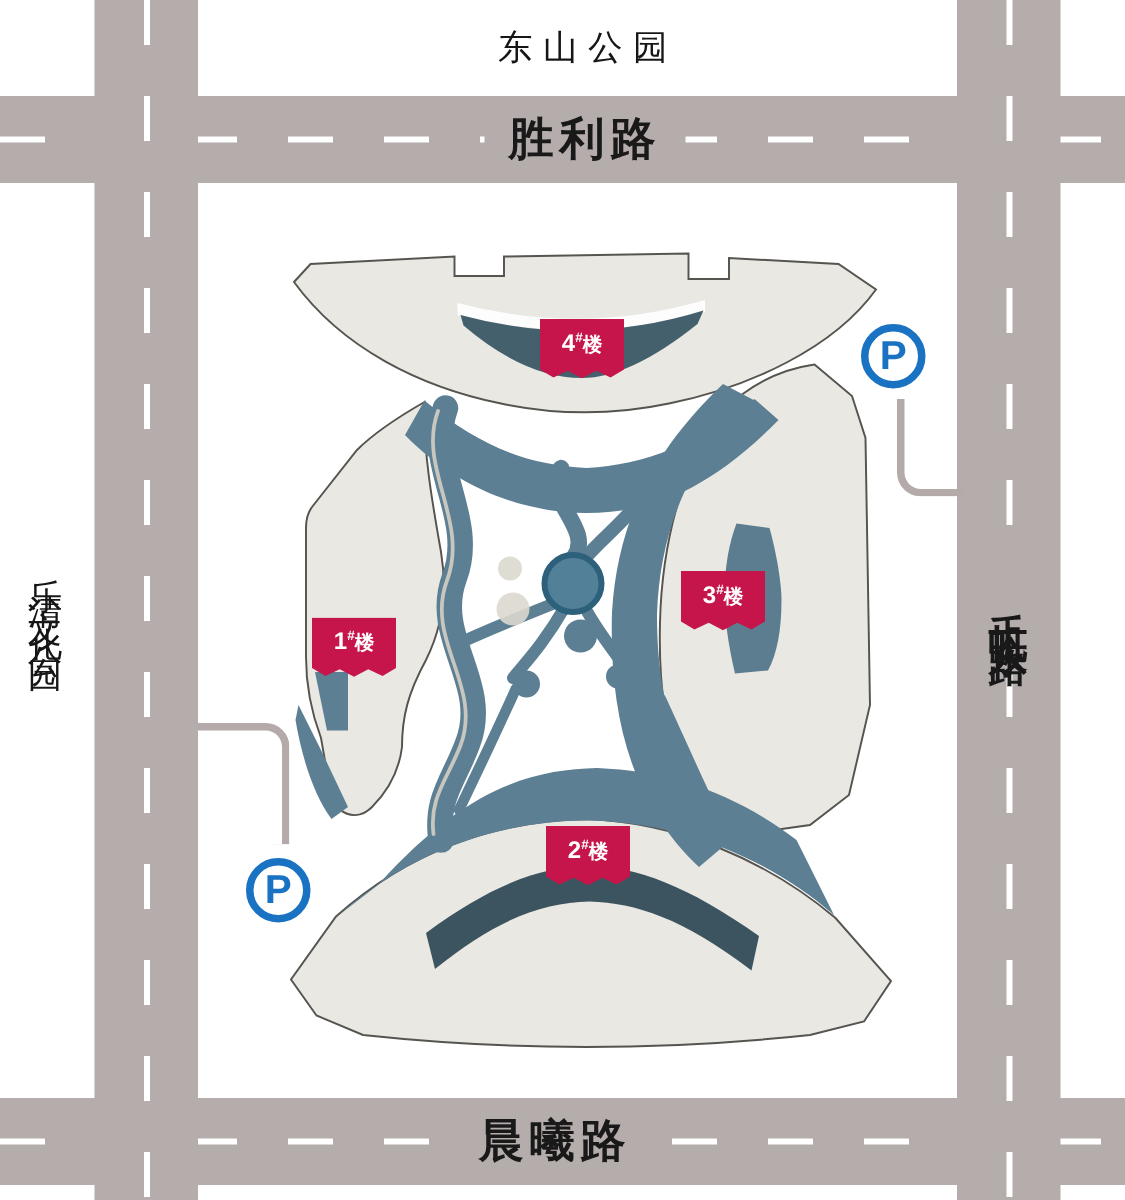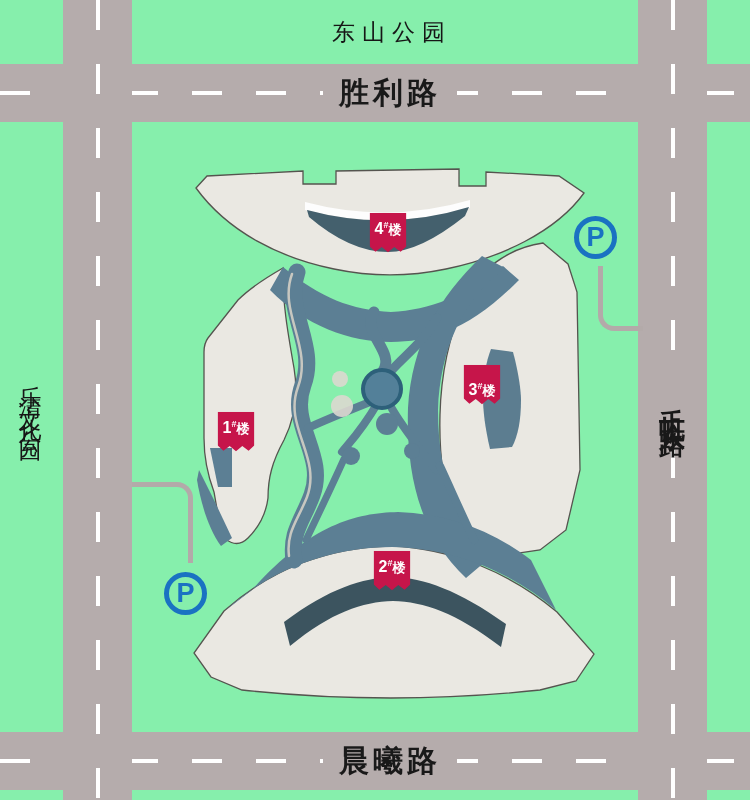--- a/index.html
+++ b/index.html
@@ -2,21 +2,21 @@
 <html><head>
 <meta charset="utf-8">
 <style>
   html,body{margin:0;padding:0;}
   body{
     font-family:"Liberation Sans","DejaVu Sans",sans-serif;
     background:#e8e8e6;
   }
   .stage{
     position:relative;width:750px;height:800px;overflow:hidden;
-    background:#86efac;
+    background:#ffffff;
   }
   
   .road{position:absolute;background:#b5acac;}
   .road-h{left:0;width:750px;height:58px;}
   .road-v{top:0;height:800px;width:69px;}
   .road-top{top:64px;}
   .road-bottom{top:732px;}
   .road-left{left:63px;}
   .road-right{left:638px;}
   .dash-h{position:absolute;left:0;right:0;top:50%;margin-top:-2px;height:4px;
@@ -51,21 +51,21 @@
     display:flex;align-items:center;justify-content:center;
     color:#1a72c2;font-size:27px;font-weight:bold;line-height:1;
   }
   .connector{position:absolute;}
   .conn-tr{left:598px;top:266px;width:40px;height:60px;
     border-left:5px solid #b3aaa9;border-bottom:5px solid #b3aaa9;border-bottom-left-radius:16px;}
   .conn-bl{left:132px;top:482px;width:56px;height:76px;
     border-top:5px solid #b3aaa9;border-right:5px solid #b3aaa9;border-top-right-radius:16px;}
   
   .flag{
-    position:absolute;width:37px;height:42px;transform:translate(-50%,-46%);
+    position:absolute;width:56px;height:42px;transform:translate(-50%,-46%);
     background:#c6154a;color:#fff;text-align:center;
     display:flex;align-items:flex-start;justify-content:center;padding-top:8px;box-sizing:border-box;
     clip-path:polygon(0 0,100% 0,100% 80%,84% 93%,67% 82%,50% 94%,33% 82%,16% 93%,0 80%);
     font-weight:bold;line-height:1;
   }
   .flag .num{font-size:16px;}
   .flag .hash{font-size:9px;vertical-align:6px;}
   .flag .suffix{font-size:13px;}
   .site-svg{position:absolute;left:0;top:0;}
 </style>
@@ -149,30 +149,30 @@
       <circle cx="382" cy="389" r="19" fill="#538099" stroke="#2d607a" stroke-width="4"></circle>
     </g>
   </svg>
 
   <div class="connector conn-tr"></div>
   <div class="connector conn-bl"></div>
 
   <div class="park-label-top">东山公园</div>
   <div class="park-label-left">乐清文化公园</div>
   <div class="road-label-h" style="left:390px;top:93px;">胜利路</div>
-  <div class="road-label-h" style="left:390px;top:761px;">晨曦路</div>
+  <div class="road-label-h" style="left:370px;top:761px;">晨曦路</div>
   <div class="road-label-v" style="left:673px;top:403px;">千帆东路</div>
 
   <div class="flag" style="left:236px;top:398px;margin-top:33px;">
     <span><span class="num">1</span><span class="hash">#</span><span class="suffix">楼</span></span>
   </div>
   <div class="flag" style="left:392px;top:570px;">
     <span><span class="num">2</span><span class="hash">#</span><span class="suffix">楼</span></span>
   </div>
-  <div class="flag" style="left:482px;top:384px;align-items:center;">
+  <div class="flag" style="left:482px;top:400px;">
     <span><span class="num">3</span><span class="hash">#</span><span class="suffix">楼</span></span>
   </div>
   <div class="flag" style="left:388px;top:232px;">
     <span><span class="num">4</span><span class="hash">#</span><span class="suffix">楼</span></span>
   </div>
 
   <div class="p-icon" style="left:574px;top:216px;">
     <span>P</span>
   </div>
   <div class="p-icon" style="left:164px;top:572px;">

